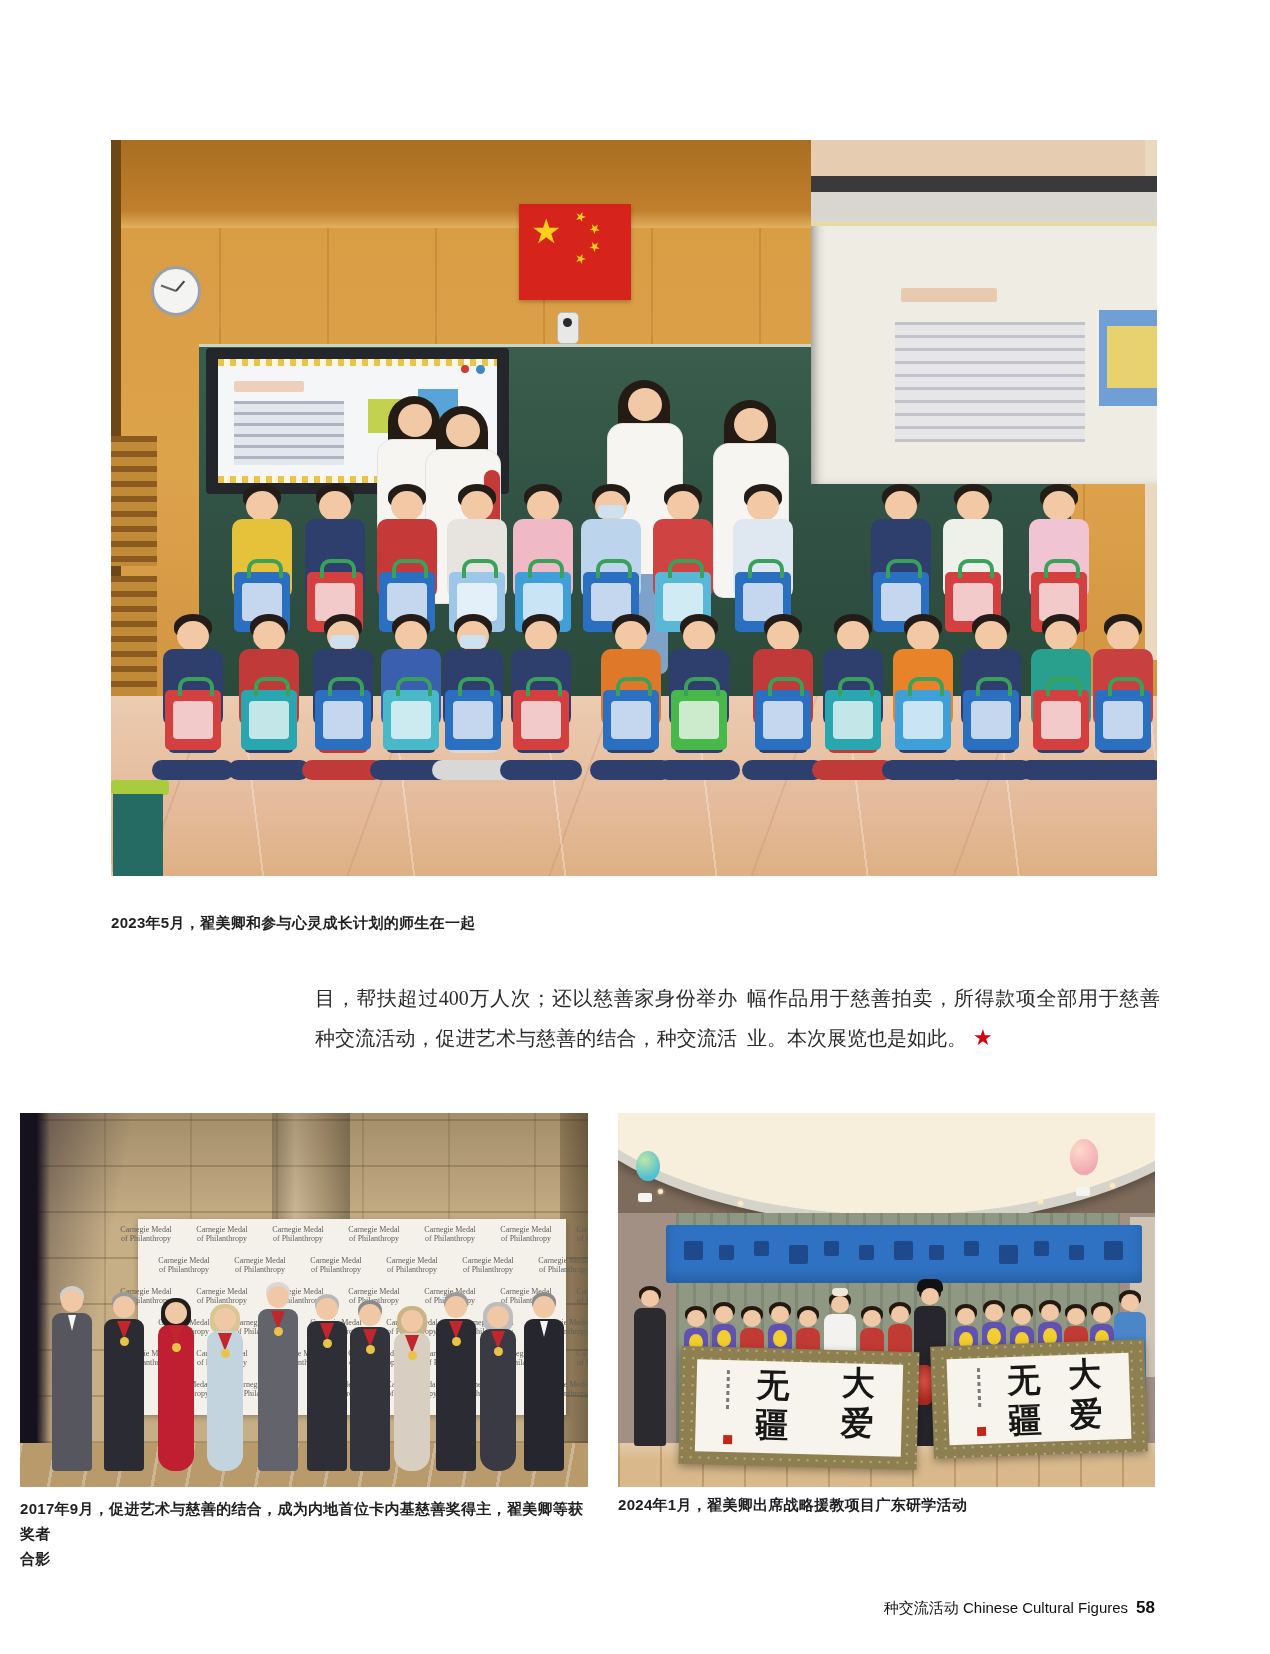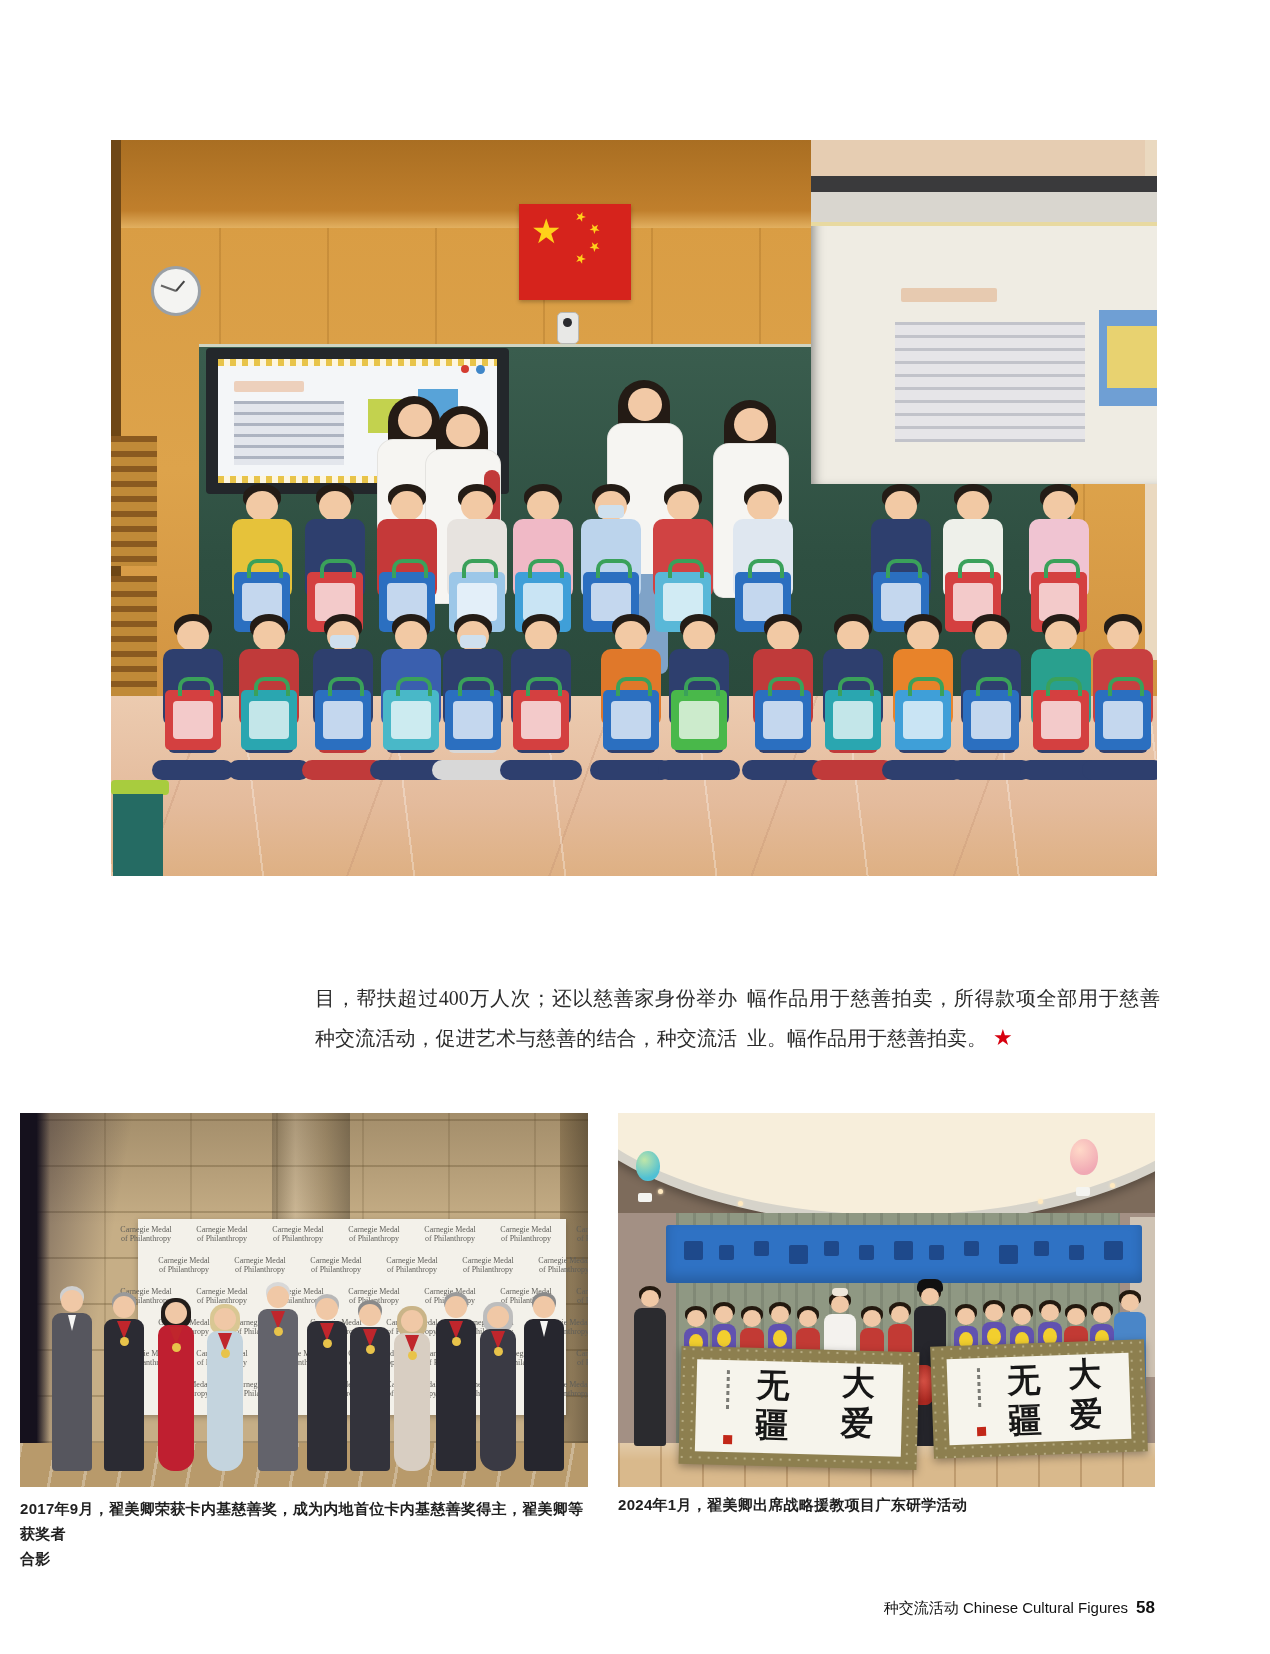--- a/index.html
+++ b/index.html
@@ -467,28 +467,29 @@
         </div>
       </div>
     <div class="abs kid-table">
       <div class="p1"></div>
       <div class="p2"></div>
       <div class="edge"></div>
       <div class="body"></div>
     </div>
   </div>
 
+  <div class="caption cap-top">2023年5月，翟美卿和参与心灵成长计划的师生在一起</div>
 
   <div class="article col-left">
     <div class="line full">目，帮扶超过400万人次；还以慈善家身份举办各</div>
     <div class="line full">种交流活动，促进艺术与慈善的结合，种交流活动</div>
   </div>
   <div class="article col-right">
     <div class="line full">幅作品用于慈善拍卖，所得款项全部用于慈善事</div>
-    <div class="line"><span>业。幅作品用于慈善拍卖。</span><span class="star-mark">★</span></div>
+    <div class="line"><span>业。本次展览也是如此。</span><span class="star-mark">★</span></div>
   </div>
 
   <div class="ph ph-bl">
     <div class="abs stone"></div>
     <div class="abs bl-column"></div>
     <div class="abs stone-shade"></div>
     <div class="abs bl-pillar"></div>
     <div class="abs bl-dark"></div>
     <div class="abs backdrop" id="backdrop">
         <div class="bd-cell" style="position: absolute; left: -28px; top: 6px; width: 72px;">Carnegie Medal
@@ -808,21 +809,21 @@
             <span class="ch">无</span>
             <span class="ch">疆</span>
           </div>
         <div class="sig"></div>
         <div class="seal"></div>
       </div>
     </div>
   </div>
 
   <div class="caption cap-bl">
-    <div>2017年9月，翟美卿荣获卡内基慈善奖，成为内地首位卡内基慈善奖得主，翟美卿等获奖者</div>
+    <div>2017年9月，促进艺术与慈善的结合，成为内地首位卡内基慈善奖得主，翟美卿等获奖者</div>
     <div>合影</div>
   </div>
   <div class="caption cap-br">2024年1月，翟美卿出席战略援教项目广东研学活动</div>
 
   <div class="footer">
     <span>种交流活动 Chinese Cultural Figures</span><span class="pagenum">58</span>
   </div>
 </div>
 
 </body></html>

